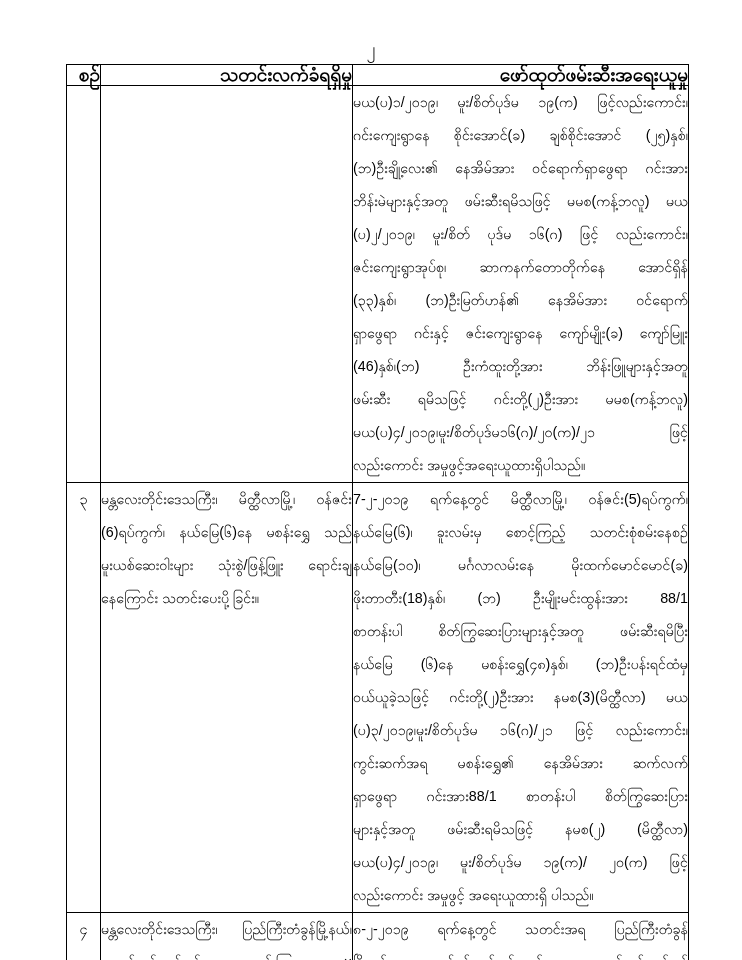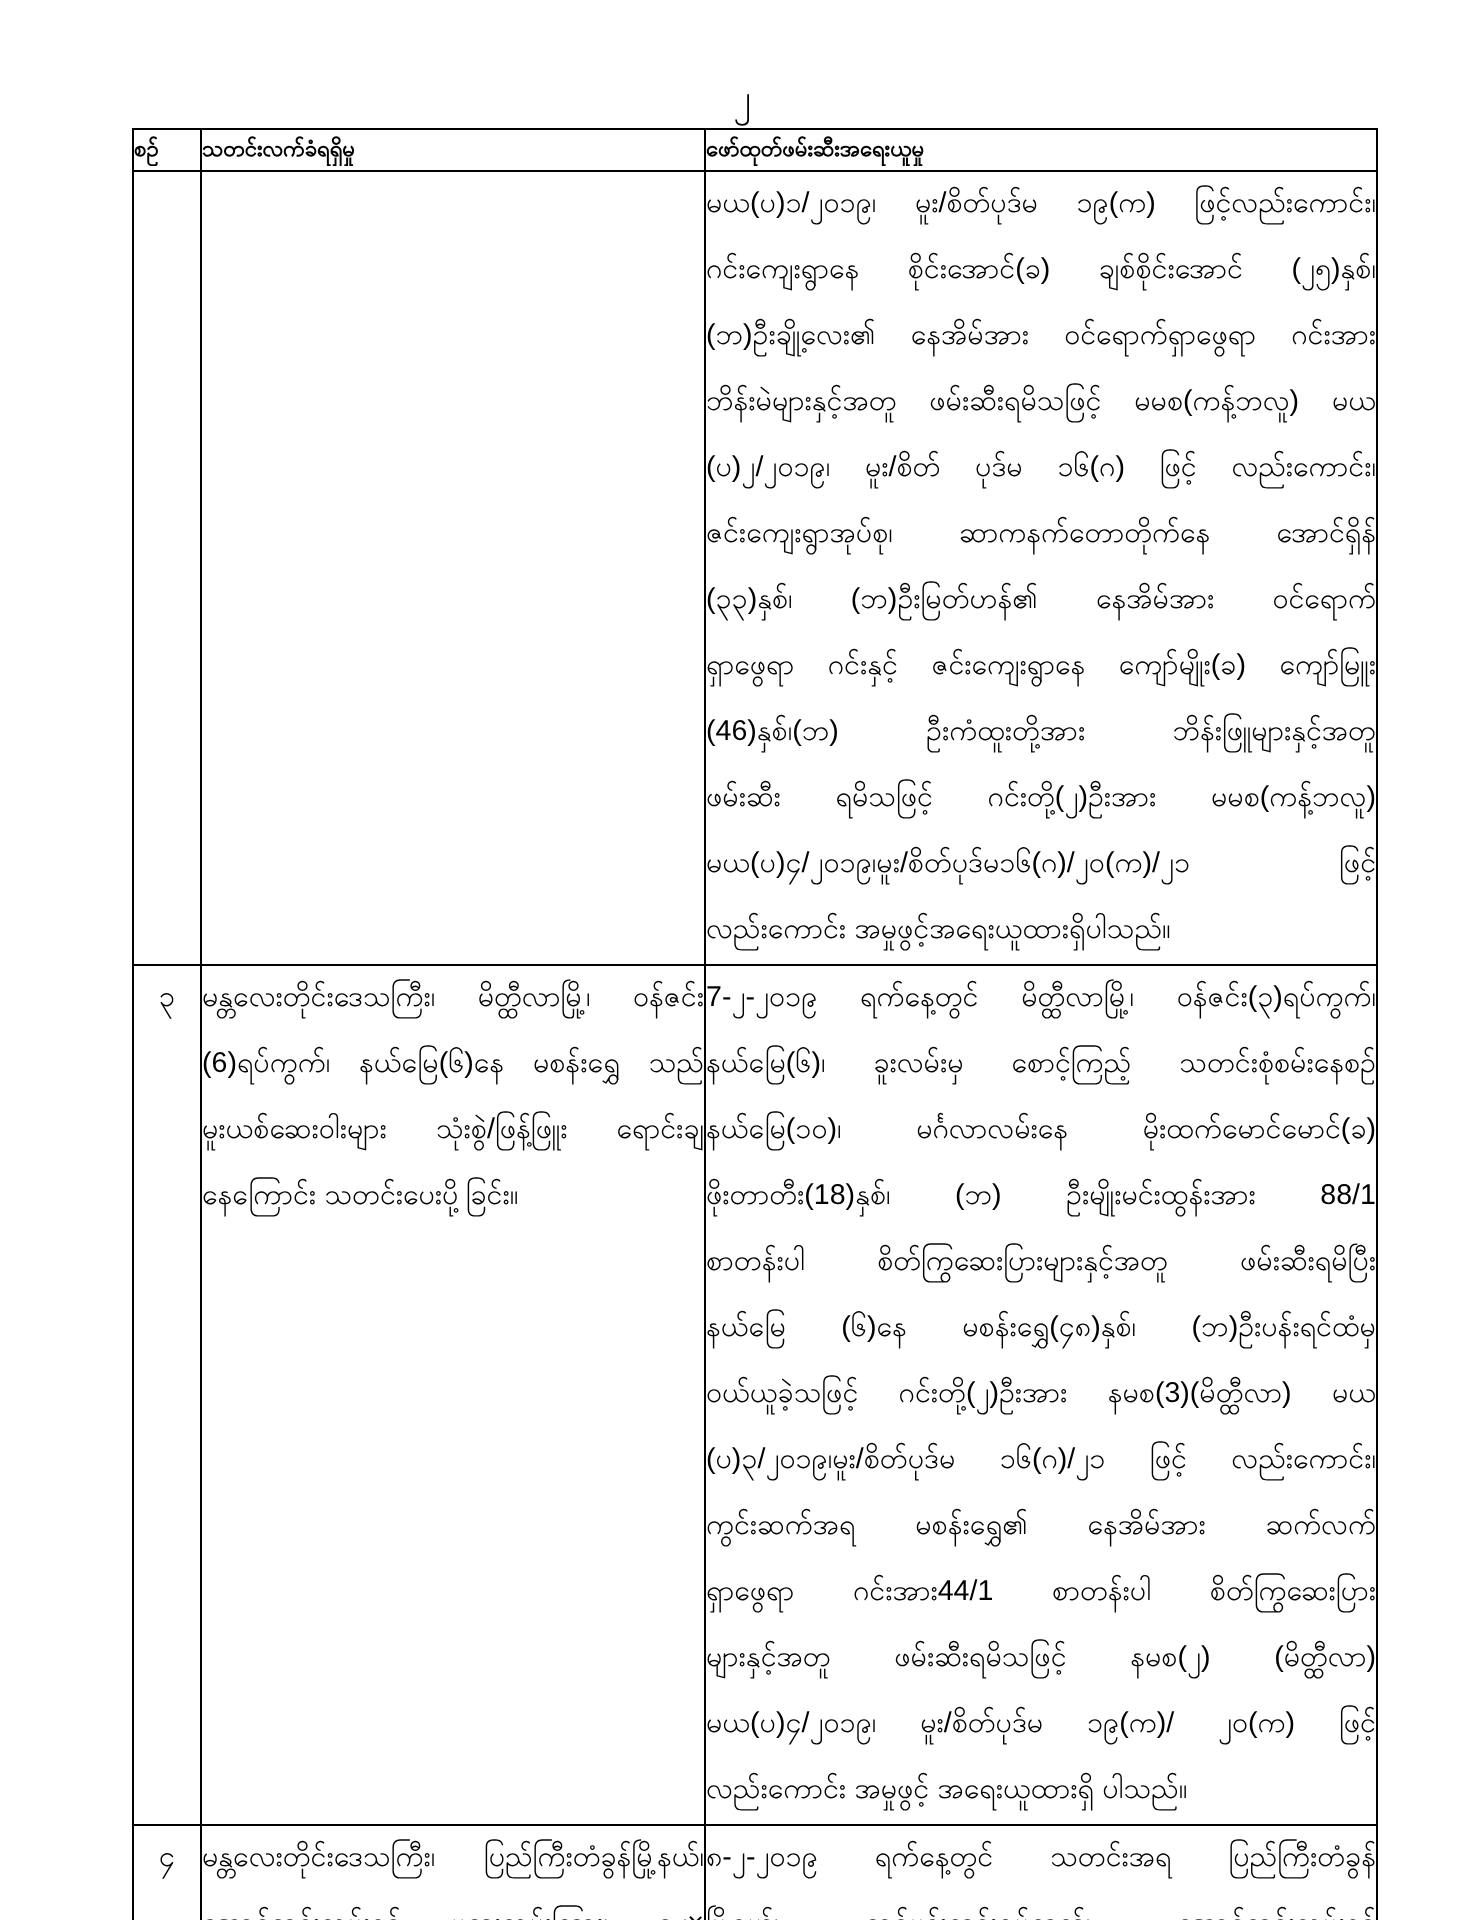--- a/index.html
+++ b/index.html
@@ -56,23 +56,23 @@
     border: 1.1px solid #000;
     vertical-align: top;
     padding: 0;
   }
 
   table.report thead th {
     border-bottom: 1.6px solid #000;
   }
 
   .hd-cell {
-    text-align: left;
+    text-align: right;
     font-weight: bold;
-    font-size: 11px;
+    font-size: 19px;
     line-height: 20px;
     padding: 7px 4px 8px 4px;
     white-space: nowrap;
   }
 
   .no-cell {
     text-align: center;
     font-size: 14.5px;
     line-height: 33px;
     padding: 7px 2px 0 2px;
@@ -221,21 +221,21 @@
                 <span>သုံးစွဲ/ဖြန့်ဖြူး</span>
                 <span>ရောင်းချ</span>
               </span>
               <span class="ln">နေကြောင်း သတင်းပေးပို့ခြင်း။</span>
             </td>
           <td class="body-cell">
               <span class="ln j">
                 <span>7-၂-၂၀၁၉</span>
                 <span>ရက်နေ့တွင်</span>
                 <span>မိတ္ထီလာမြို့၊</span>
-                <span>ဝန်ဇင်း(၃)ရပ်ကွက်၊</span>
+                <span>ဝန်ဇင်း(5)ရပ်ကွက်၊</span>
               </span>
               <span class="ln j">
                 <span>နယ်မြေ(၆)၊</span>
                 <span>ခူးလမ်းမှ</span>
                 <span>စောင့်ကြည့်</span>
                 <span>သတင်းစုံစမ်းနေစဉ်</span>
               </span>
               <span class="ln j">
                 <span>နယ်မြေ(၁၀)၊</span>
                 <span>မင်္ဂလာလမ်းနေ</span>
@@ -271,21 +271,21 @@
                 <span>လည်းကောင်း၊</span>
               </span>
               <span class="ln j">
                 <span>ကွင်းဆက်အရ</span>
                 <span>မစန်းရွှေ၏</span>
                 <span>နေအိမ်အား</span>
                 <span>ဆက်လက်</span>
               </span>
               <span class="ln j">
                 <span>ရှာဖွေရာ</span>
-                <span>ဂင်းအား44/1</span>
+                <span>ဂင်းအား88/1</span>
                 <span>စာတန်းပါ</span>
                 <span>စိတ်ကြွဆေးပြား</span>
               </span>
               <span class="ln j">
                 <span>များနှင့်အတူ</span>
                 <span>ဖမ်းဆီးရမိသဖြင့်</span>
                 <span>နမစ(၂)</span>
                 <span>(မိတ္ထီလာ)</span>
               </span>
               <span class="ln j">

